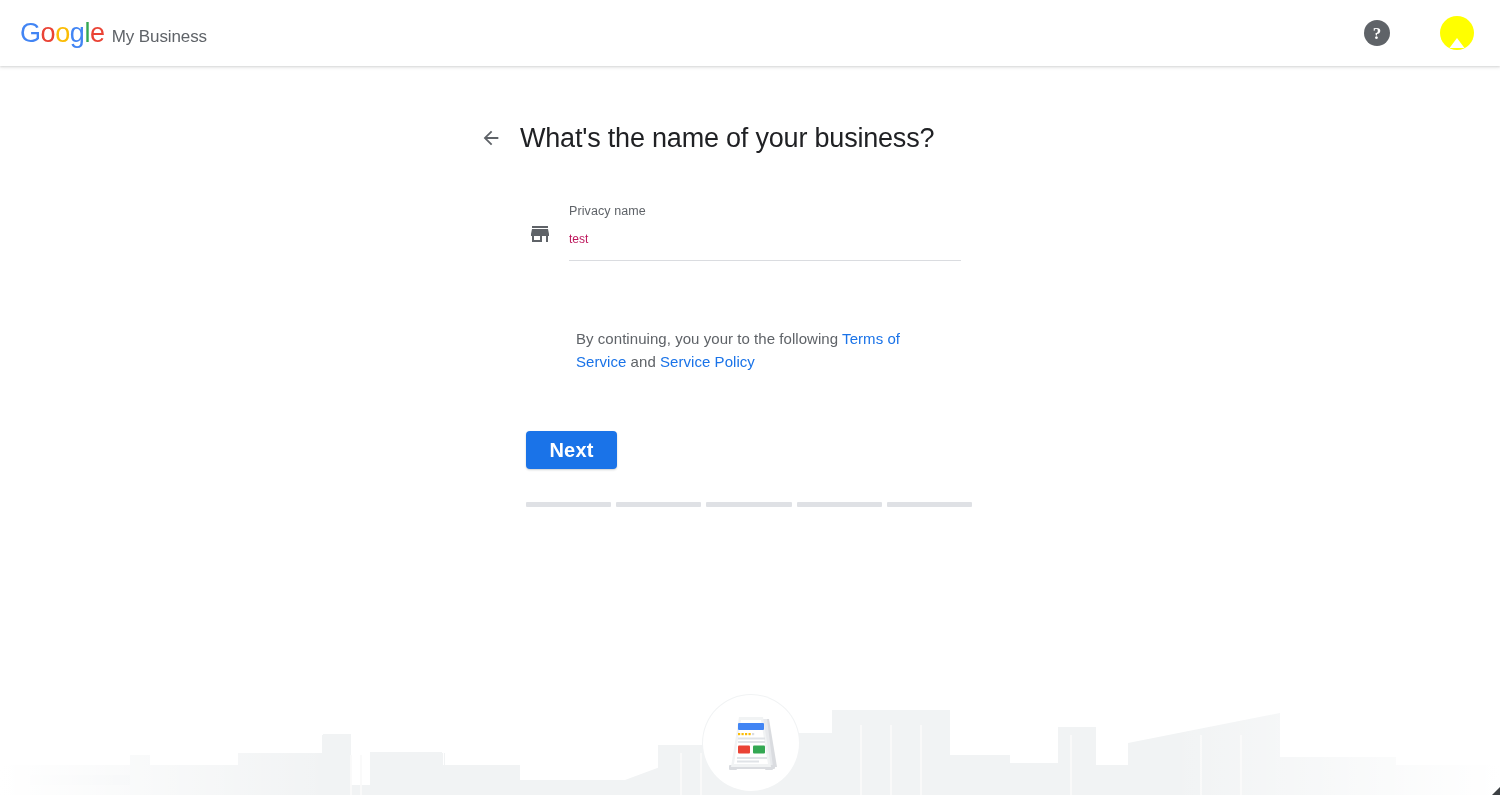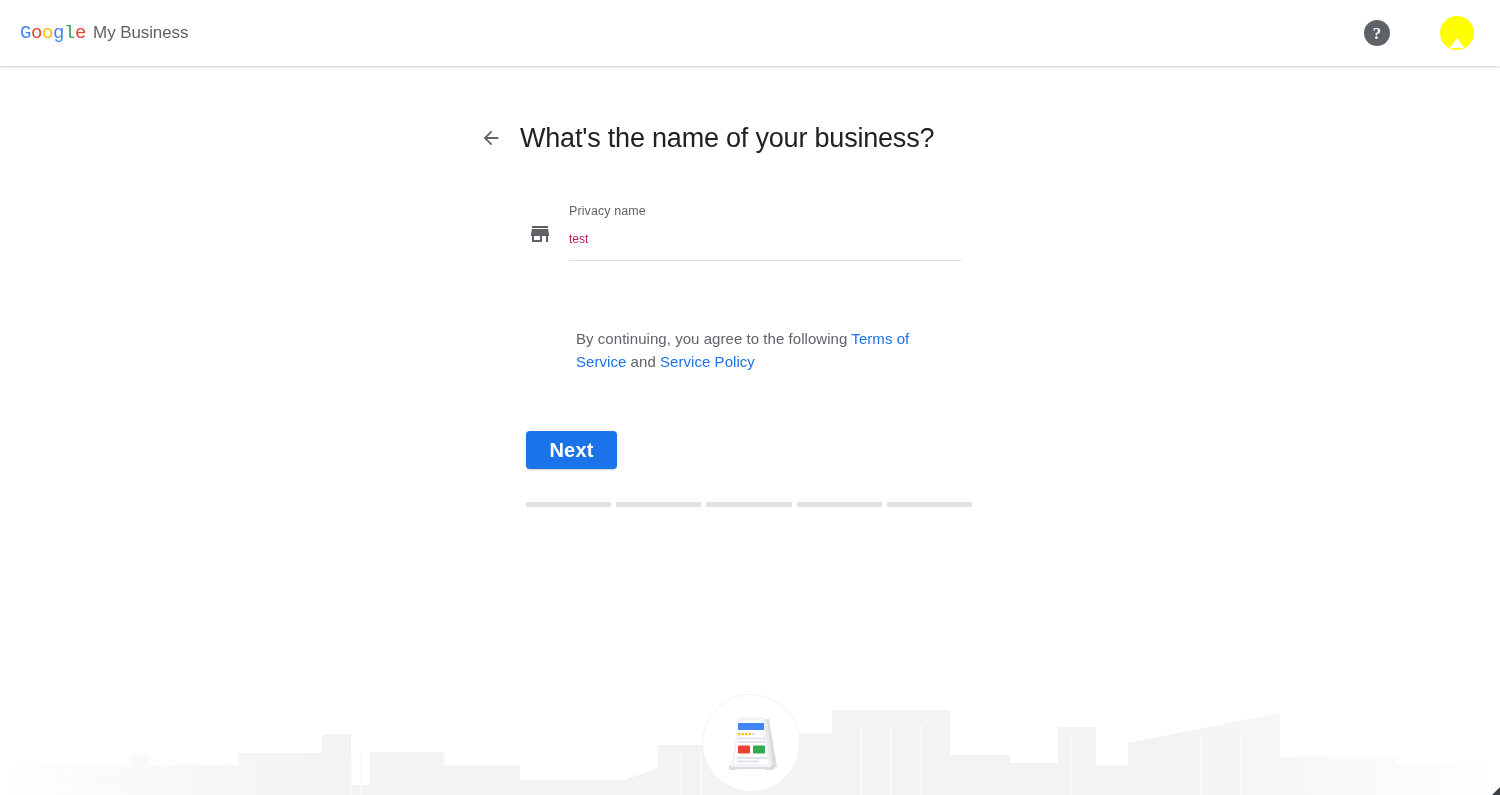--- a/index.html
+++ b/index.html
@@ -28,22 +28,22 @@
   }
   .brand {
     position: absolute;
     left: 20px;
     top: 18px;
     display: flex;
     align-items: baseline;
     white-space: nowrap;
   }
   .google-word {
-    font-family: Liberation Mono, monospace;
-    font-size: 19px;
+    font-family: Liberation Sans, sans-serif;
+    font-size: 27px;
     letter-spacing: -0.4px;
     line-height: 30px;
   }
   .google-word span { font-weight: 400; }
   .g-blue  { color: #4285F4; }
   .g-red   { color: #EA4335; }
   .g-yellow{ color: #FBBC05; }
   .g-green { color: #34A853; }
   .product-word {
     font-size: 17px;
@@ -390,21 +390,21 @@
     <div class="field-row">
       <svg class="field-icon" viewBox="0 0 24 24" fill="#5F6368">
         <path d="M20 4H4v2h16V4zm1 10v-2l-1-5H4l-1 5v2h1v6h10v-6h4v6h2v-6h1zm-9 4H6v-4h6v4z"></path>
       </svg>
       <div class="field-col">
         <div class="field-label">Privacy name</div>
         <input class="field-input" type="text" value="test" style="">
       </div>
     </div>
 
-    <p class="legal"><span>By continuing, you agree to the following </span><a href="#">Terms of Service</a><span> and </span><a href="#">Service Policy</a></p>
+    <p class="legal"><span>By continuing, you your to the following </span><a href="#">Terms of Service</a><span> and </span><a href="#">Service Policy</a></p>
 
     <button class="next-btn">Next</button>
 
     <div class="progress">
       <div class="progress-seg" style="background: rgb(223, 225, 229);"></div>
       <div class="progress-seg" style="background: rgb(223, 225, 229);"></div>
       <div class="progress-seg" style="background: rgb(223, 225, 229);"></div>
       <div class="progress-seg" style="background: rgb(223, 225, 229);"></div>
       <div class="progress-seg" style="background: rgb(223, 225, 229);"></div>
     </div>

